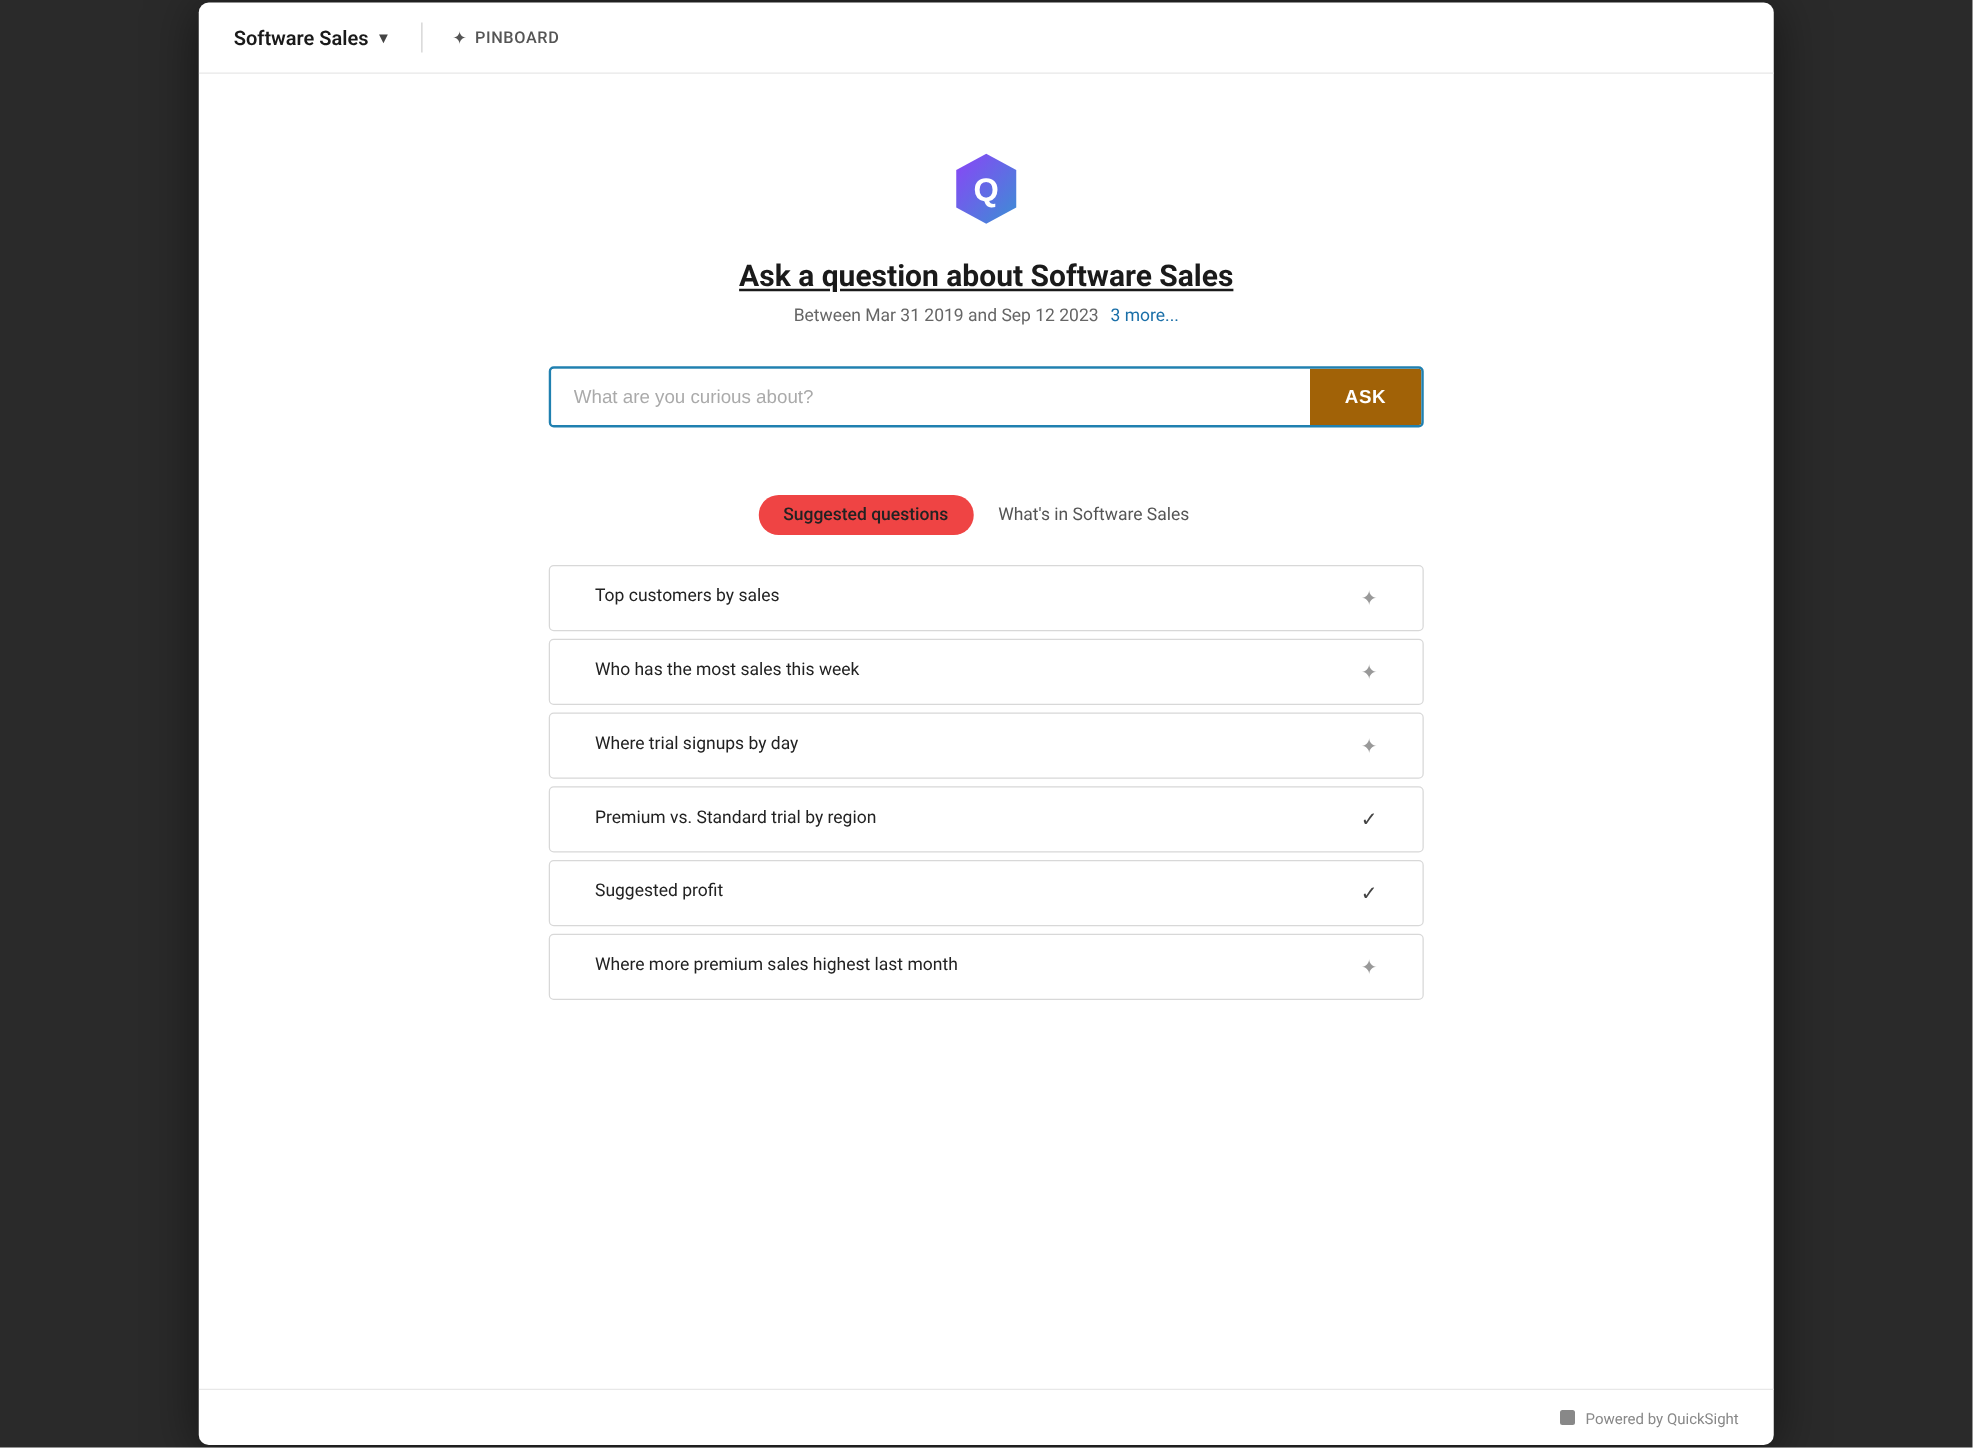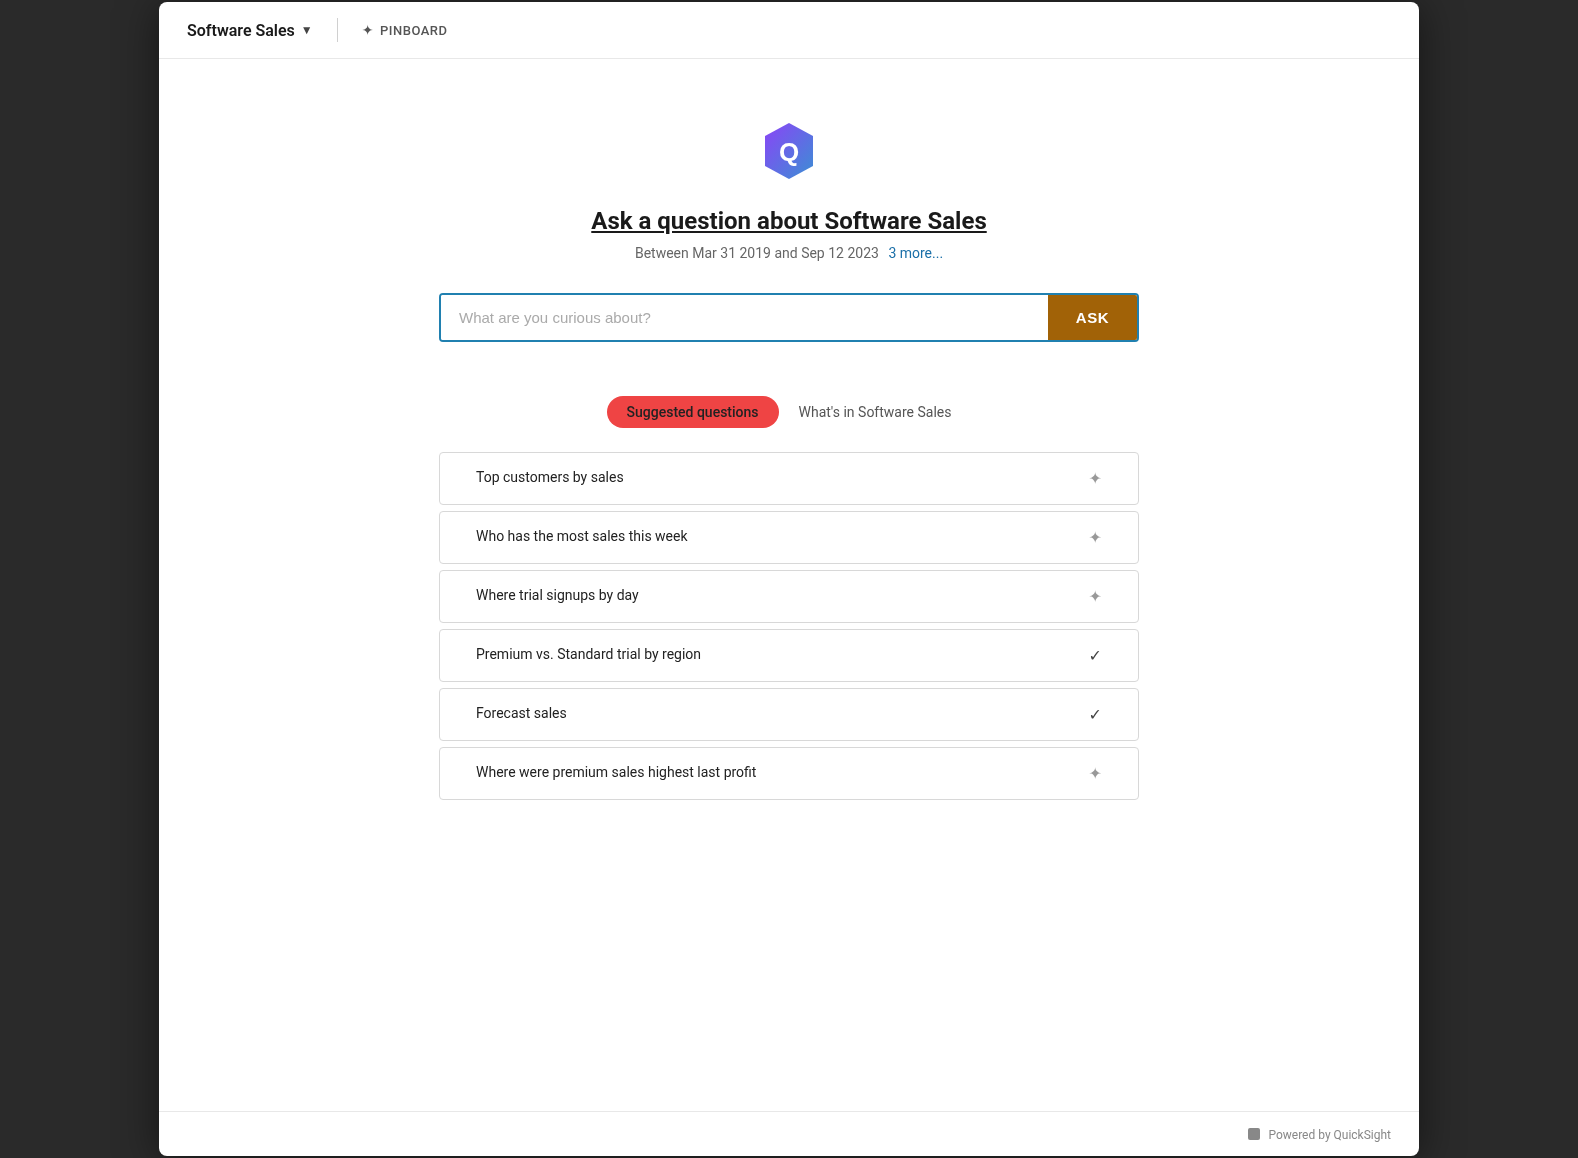--- a/index.html
+++ b/index.html
@@ -297,26 +297,26 @@
         <span class="question-text">Where trial signups by day</span>
         <span class="question-icon">✦</span>
       </div>
 
       <div class="question-item">
         <span class="question-text">Premium vs. Standard trial by region</span>
         <span class="question-icon check">✓</span>
       </div>
 
       <div class="question-item">
-        <span class="question-text">Forecast sales</span>
+        <span class="question-text">Suggested profit</span>
         <span class="question-icon check">✓</span>
       </div>
 
       <div class="question-item">
-        <span class="question-text">Where were premium sales highest last profit</span>
+        <span class="question-text">Where more premium sales highest last month</span>
         <span class="question-icon">✦</span>
       </div>
 
     </div>
 
   </div>
 
   <div class="footer">
     <div class="powered-by">
       <svg width="16" height="16" viewBox="0 0 16 16">

